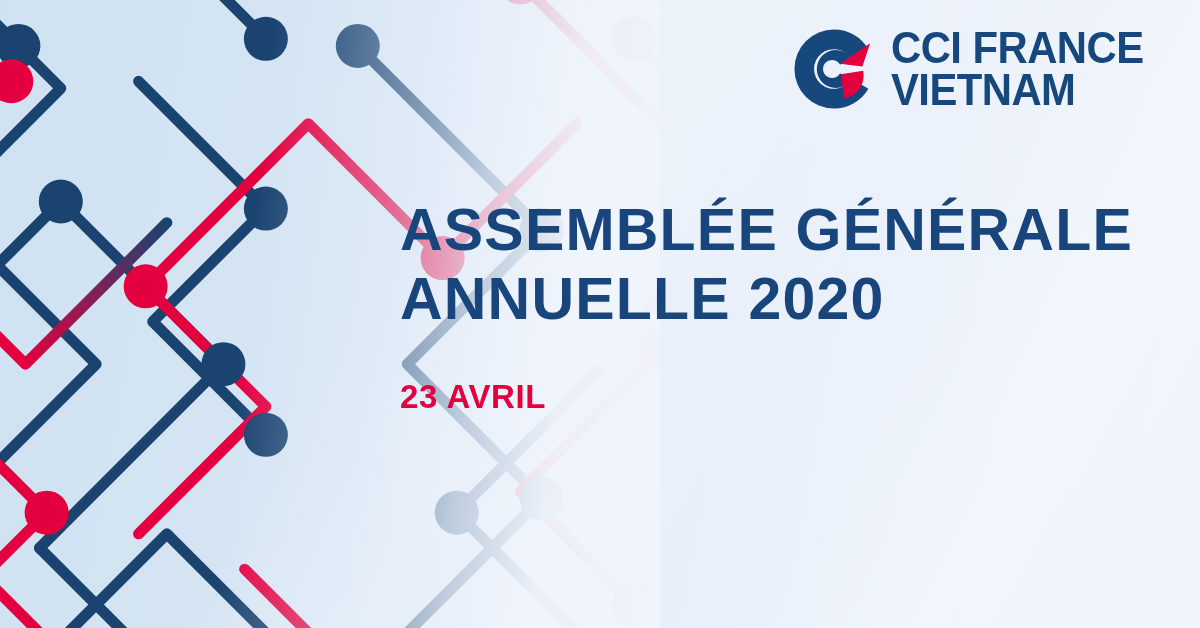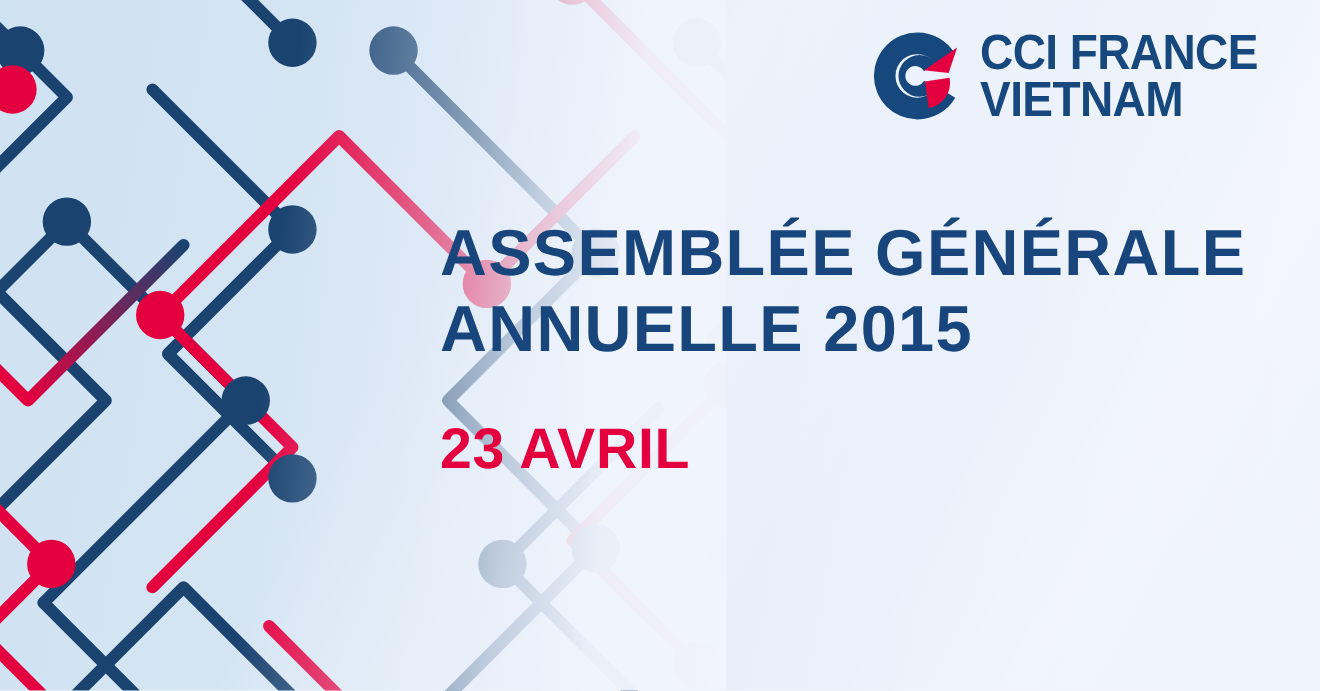--- a/index.html
+++ b/index.html
@@ -120,21 +120,21 @@
     color: #17457c;
     font-size: 59px;
     font-weight: bold;
     letter-spacing: 1.2px;
     line-height: 1.17;
     margin: 0;
     white-space: nowrap;
   }
   #event-date {
     color: #e4003f;
-    font-size: 52px;
+    font-size: 33px;
     font-weight: bold;
     letter-spacing: 0.6px;
     margin: 44px 0 0 0;
     white-space: nowrap;
   }
 </style>
 </head>
 <body>
 
 <div id="banner">
@@ -292,17 +292,17 @@
       <path d="M58 56 L84 52 A27 27 0 0 1 62 84 Z" fill="#e4003f"></path>
     </svg>
     <div id="logo-wordmark">
       <span class="logo-line">CCI FRANCE</span>
       <span class="logo-line">VIETNAM</span>
     </div>
   </div>
 
   <div id="copy">
     <h1 class="headline">ASSEMBLÉE GÉNÉRALE</h1>
-    <h1 class="headline">ANNUELLE 2015</h1>
+    <h1 class="headline">ANNUELLE 2020</h1>
     <div id="event-date">23 AVRIL</div>
   </div>
 
 </div>
 
 </body></html>

